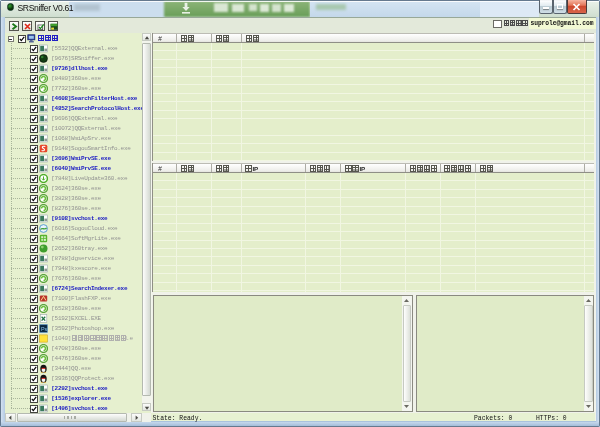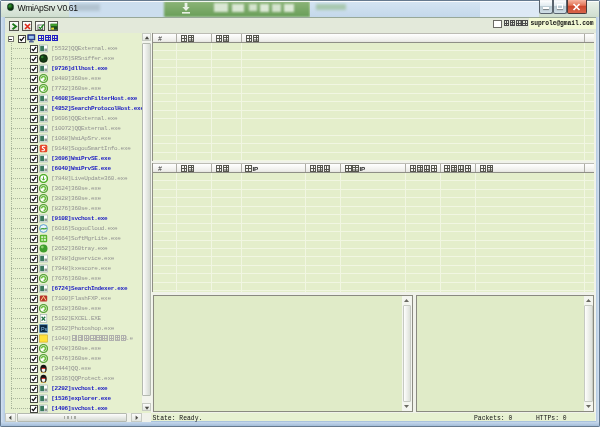--- a/index.html
+++ b/index.html
@@ -36,21 +36,21 @@
 <div class="abs" style="left:232px;top:3.5px;width:12px;height:8px;background:#e8f1e4;filter:blur(1.1px);opacity:.88"></div>
 <div class="abs" style="left:249px;top:4px;width:8px;height:7px;background:#e4eee0;filter:blur(1px);opacity:.85"></div>
 <div class="abs" style="left:260px;top:3.5px;width:9px;height:8px;background:#e8f1e4;filter:blur(1px);opacity:.9"></div>
 <div class="abs" style="left:272px;top:4px;width:9px;height:7.5px;background:#e4eee0;filter:blur(1px);opacity:.85"></div>
 <div class="abs" style="left:284px;top:3.5px;width:10px;height:8px;background:#e8f1e4;filter:blur(1px);opacity:.9"></div>
 <div class="abs" style="left:310px;top:1px;width:229px;height:15.5px;background:linear-gradient(to bottom,#d4e4f2,#c4d8ea);filter:blur(.4px)"></div>
 <div class="abs" style="left:316px;top:4px;width:30px;height:6px;background:#9fc29f;filter:blur(1.4px);opacity:.8"></div>
 <div class="abs" style="left:480px;top:1px;width:59px;height:15.5px;background:#dde9f5"></div>
 <div class="abs" style="left:1px;top:1px;width:598px;height:1px;background:rgba(255,255,255,.85)"></div>
 <div class="abs" style="left:6.5px;top:3px;width:7.5px;height:7.5px;border-radius:50%;background:radial-gradient(circle at 35% 30%,#35a035,#0a3a0a 60%,#041f04);border:.5px solid #132"></div>
-<div class="abs" style="left:17.5px;top:2.5px;width:90px;height:11px;font-size:8.6px;font-weight:normal;color:#111;letter-spacing:-0.38px">WmiApSrv V0.61</div>
+<div class="abs" style="left:17.5px;top:2.5px;width:90px;height:11px;font-size:8.6px;font-weight:normal;color:#111;letter-spacing:-0.38px">SRSniffer V0.61</div>
 <div class="abs" style="left:539px;top:0px;width:13.5px;height:13.5px;background:linear-gradient(to bottom,rgba(255,255,255,.95) 0%,rgba(225,235,245,.75) 45%,rgba(165,185,205,.6) 50%,rgba(205,220,235,.75) 100%);border:1px solid #5a646e;border-top:none;border-radius:0 0 2.5px 2.5px"></div>
 <div class="abs" style="left:552.5px;top:0px;width:14px;height:13.5px;background:linear-gradient(to bottom,rgba(255,255,255,.95) 0%,rgba(225,235,245,.75) 45%,rgba(165,185,205,.6) 50%,rgba(205,220,235,.75) 100%);border:1px solid #5a646e;border-top:none;border-radius:0 0 2.5px 2.5px"></div>
 <div class="abs" style="left:566.5px;top:0px;width:20.5px;height:13.5px;background:linear-gradient(to bottom,#f6b5a0 0%,#e4785a 40%,#ce4a2e 50%,#d8654a 100%);border:1px solid #4e3a38;border-top:none;border-radius:0 0 2px 2px"></div>
 <div class="abs" style="left:542.5px;top:7px;width:6.5px;height:1.8px;background:#fff;box-shadow:0 1px 1px rgba(0,0,0,.4)"></div>
 <div class="abs" style="left:556.5px;top:3.5px;width:6px;height:5.5px;border:1.4px solid #fff;box-shadow:0 1px 1px rgba(0,0,0,.3)"></div>
 <svg class="abs" style="left:572px;top:3px" width="9" height="8" viewBox="0 0 9 8">
       <path d="M1.5 1 L7.5 7 M7.5 1 L1.5 7" stroke="#fff" stroke-width="1.7"></path>
     </svg>
 <div class="abs" style="left:1px;top:16.5px;width:598px;height:16.3px;background:#e3e9da;border-top:1px solid #98a898"></div>
 <div class="abs" style="left:9.4px;top:21.4px;width:9.8px;height:9.8px;border:1px solid #55554f;background:linear-gradient(to bottom,#ffffff,#dfe3da)"></div>

